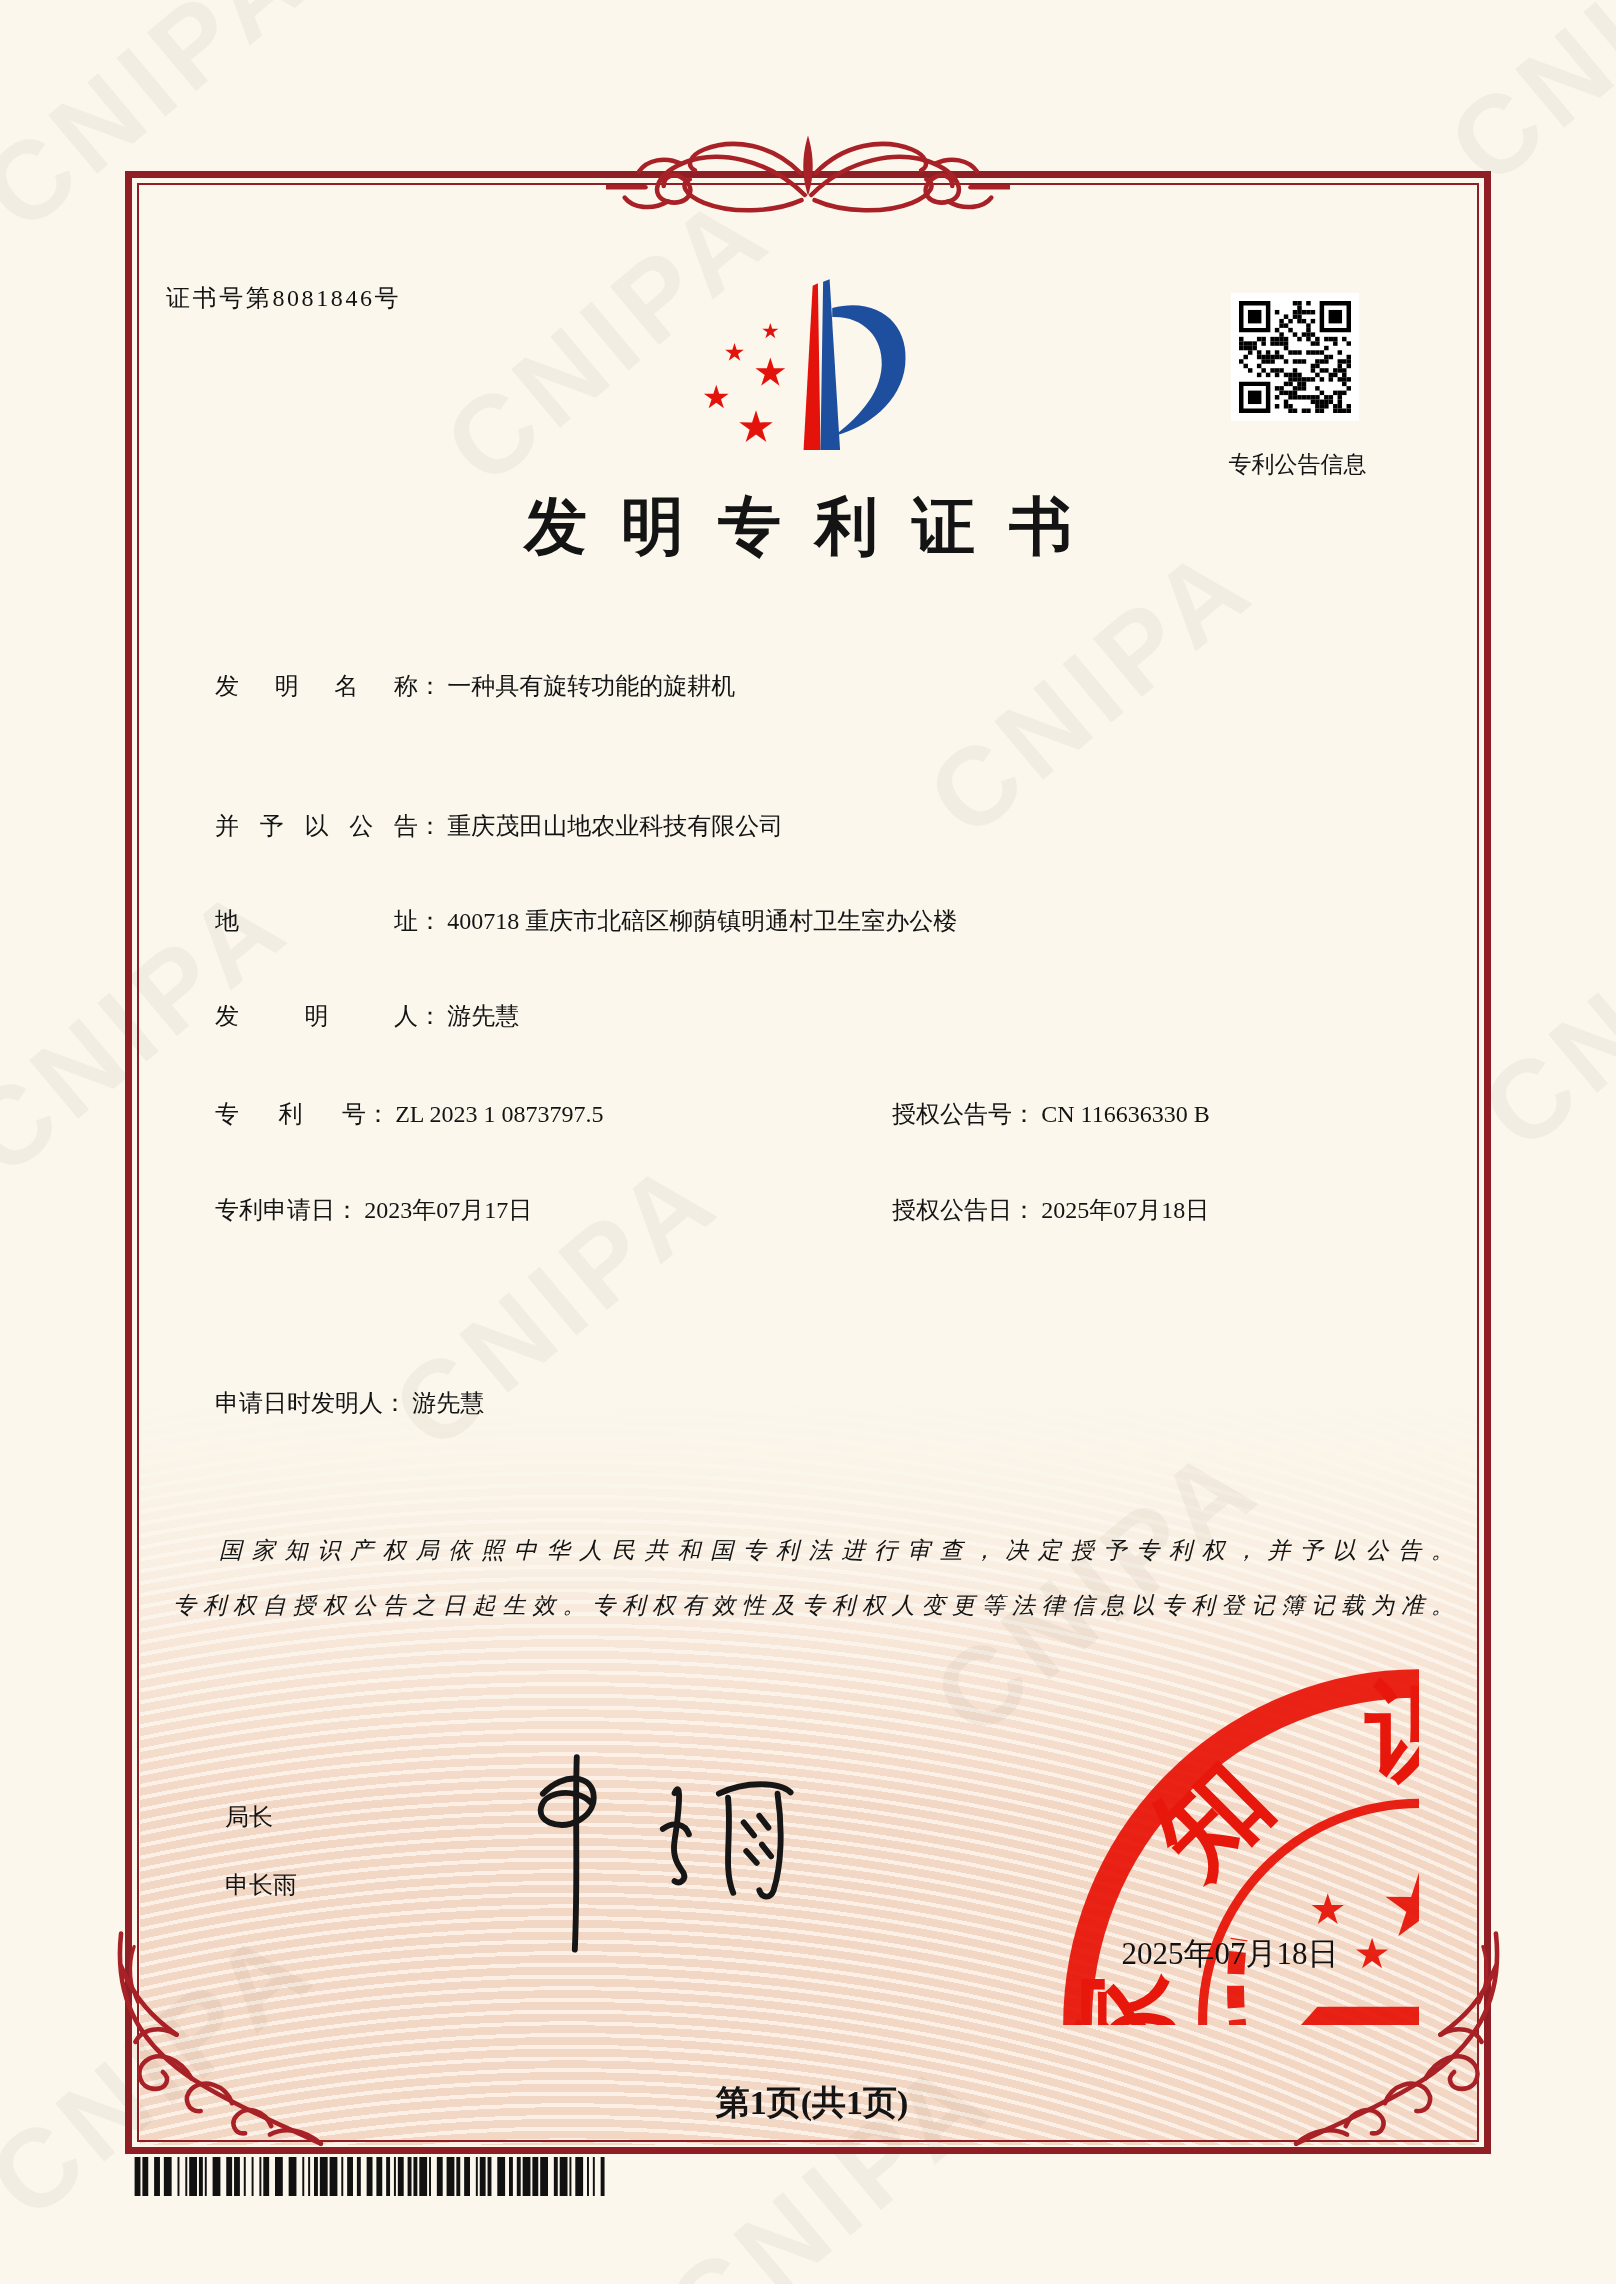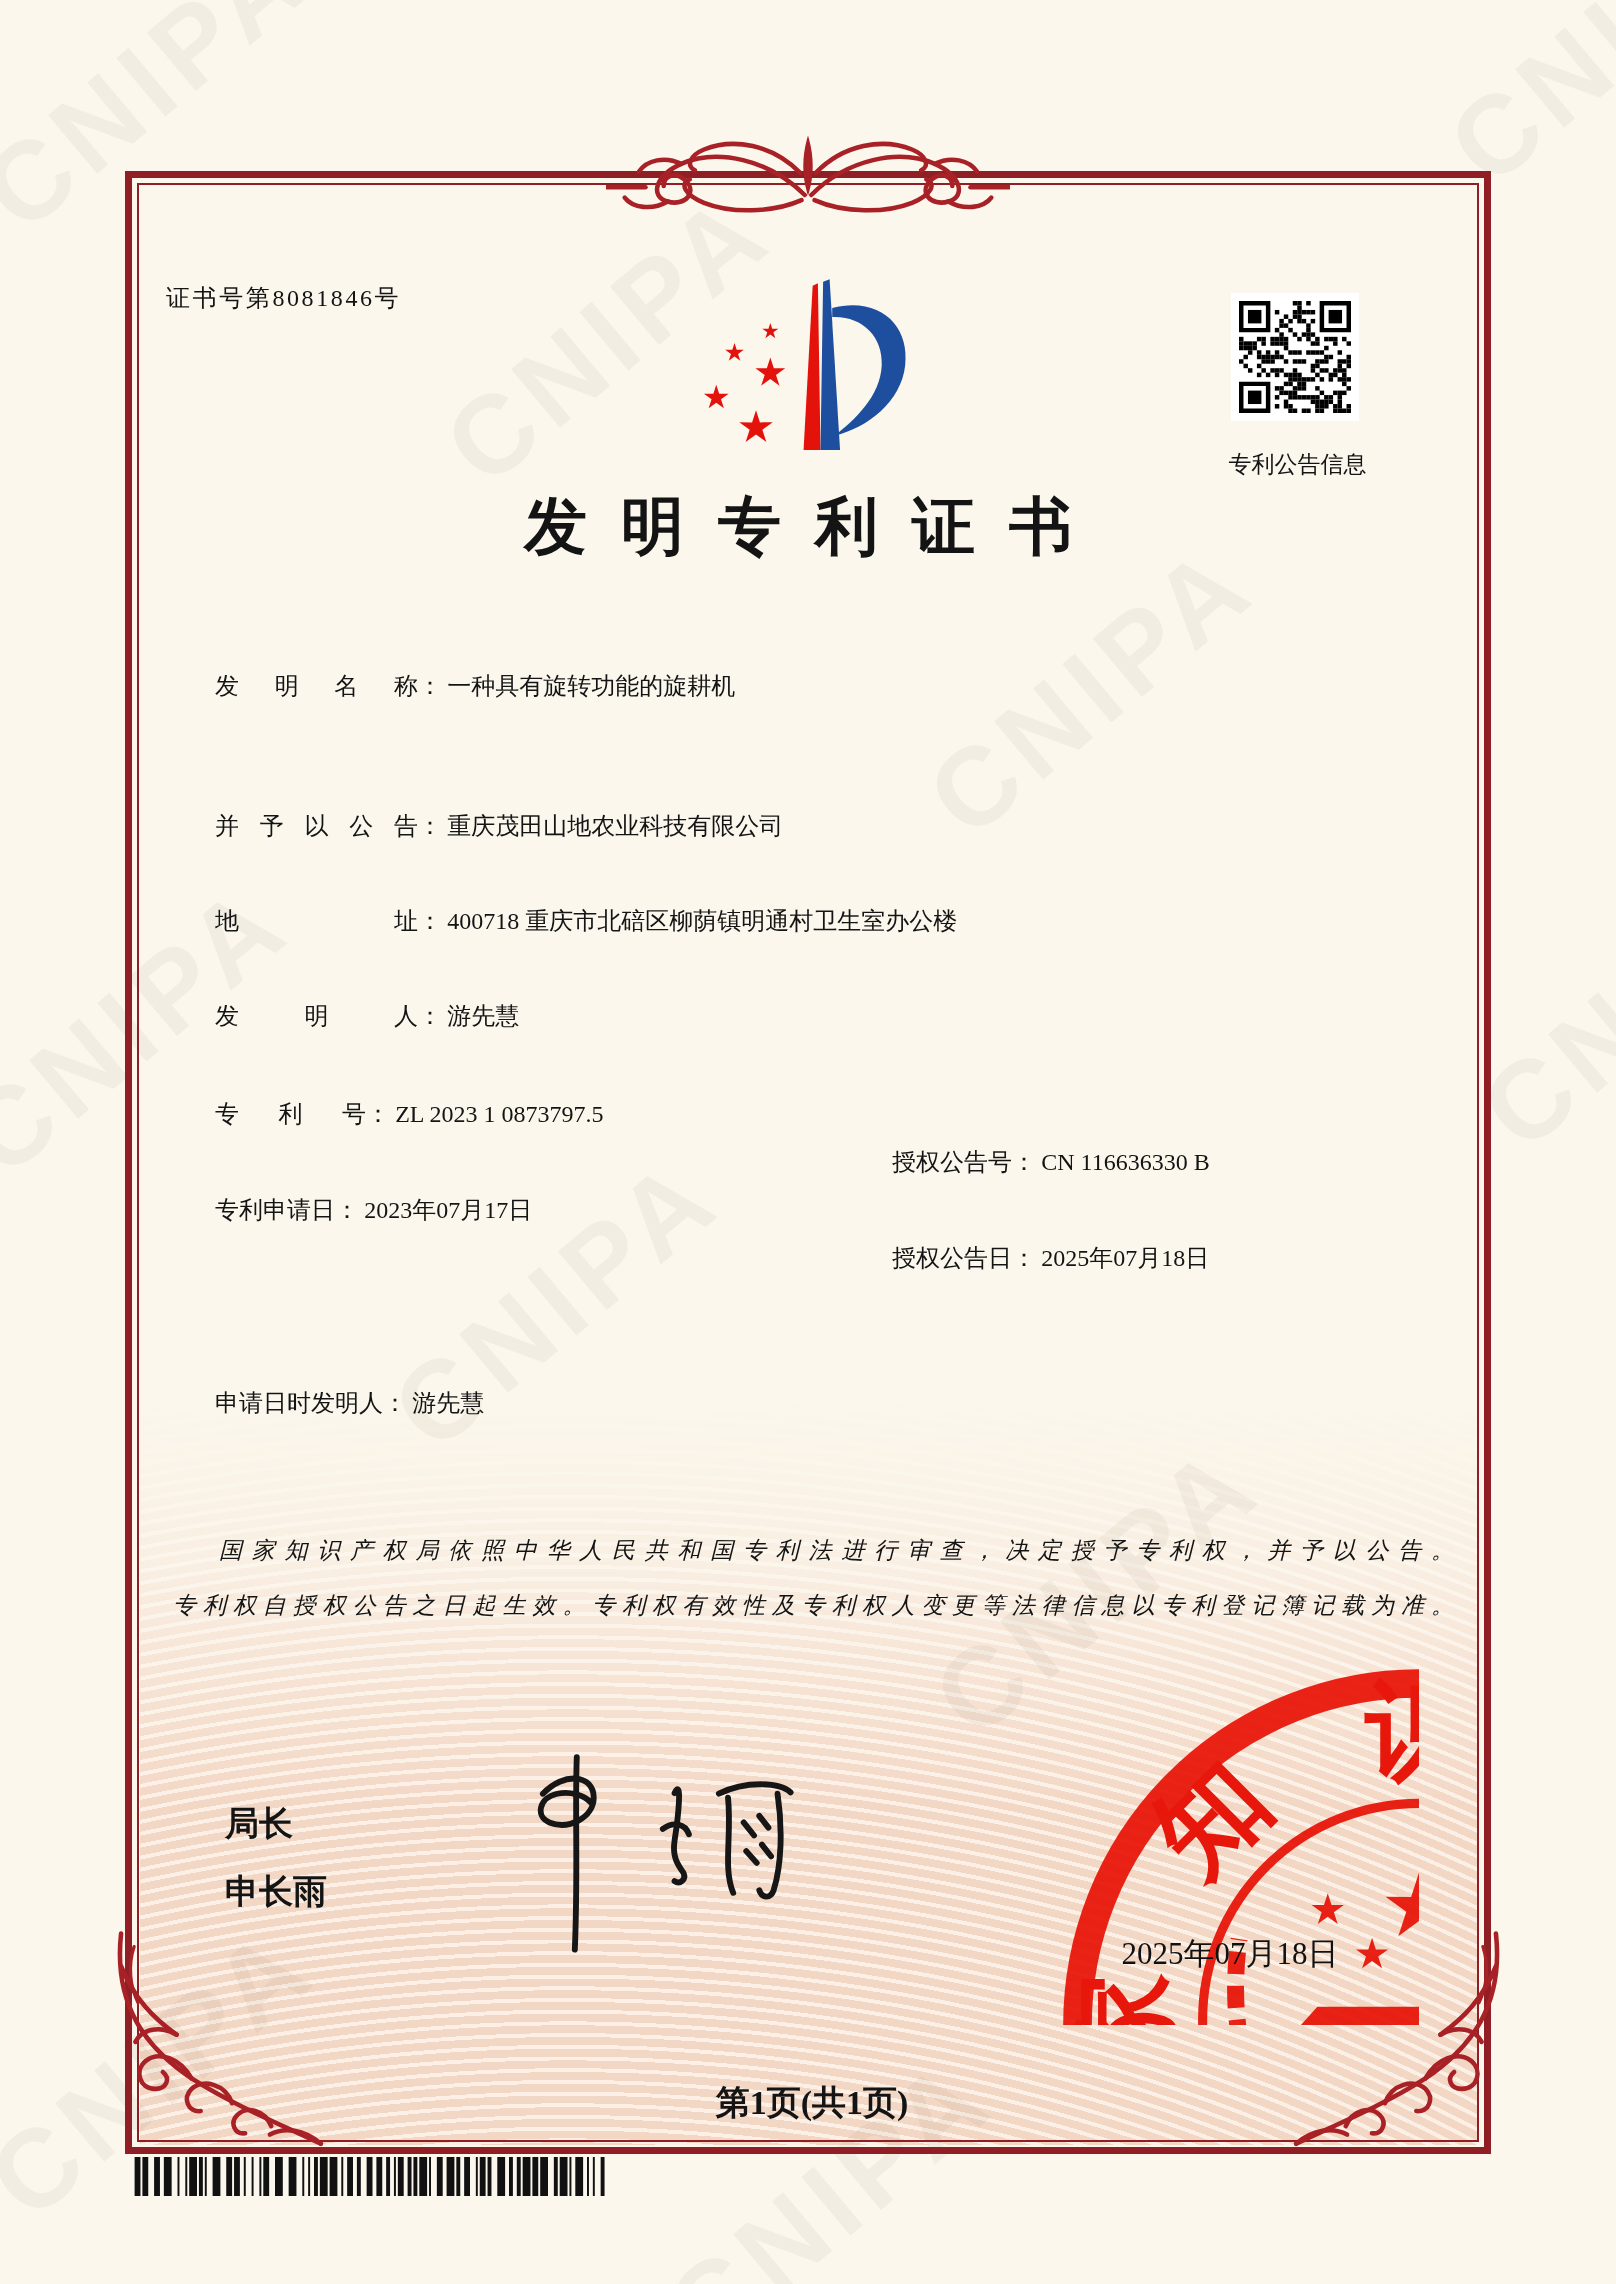--- a/index.html
+++ b/index.html
@@ -73,36 +73,36 @@
     letter-spacing:34px;padding-left:14px;box-sizing:border-box;
     z-index:4;
   }
   
   .row{position:absolute;left:215px;font-size:24px;white-space:nowrap;z-index:4;}
   .lbl{display:inline-block;vertical-align:top;}
   .lbl4{width:203px;text-align:justify;text-align-last:justify;}
   .lbl3{width:151px;text-align:justify;text-align-last:justify;}
   .colon{display:inline-block;}
   .val{display:inline-block;margin-left:5.2px;}
-  .rcol{position:absolute;left:677px;top:0;white-space:nowrap;margin-top:48px;}
+  .rcol{position:absolute;left:677px;top:0;white-space:nowrap;}
   
   #r1{top:670px;} #r2{top:810px;} #r3{top:905px;} #r4{top:1000px;}
   #r5{top:1098px;} #r6{top:1194px;} #r7{top:1291px;} #r8{top:1387px;}
   
   .legal{
     position:absolute;left:173px;top:1523px;width:1281px;
     font-size:23px;line-height:55px;z-index:4;font-style:italic;
   }
   .legal .l1{text-indent:2em;text-align:justify;text-align-last:justify;}
   .legal .l2{text-align:justify;text-align-last:justify;}
   
   .director-title,.director-name{
     position:absolute;left:225px;
     font-family:"Liberation Sans","DejaVu Sans",sans-serif;
-    font-weight:bold;font-size:34px;z-index:4;
+    font-weight:normal;font-size:24px;z-index:4;
   }
   .director-title{top:1801px;}
   .director-name{top:1869px;}
   .sig{position:absolute;left:479px;top:1731px;z-index:4;}
   
   .seal{position:absolute;left:1041px;top:1647px;z-index:5;}
   .seal-date{
     position:absolute;left:1041px;top:1933px;width:378px;
     text-align:center;font-size:31px;color:#111;z-index:6;
   }

